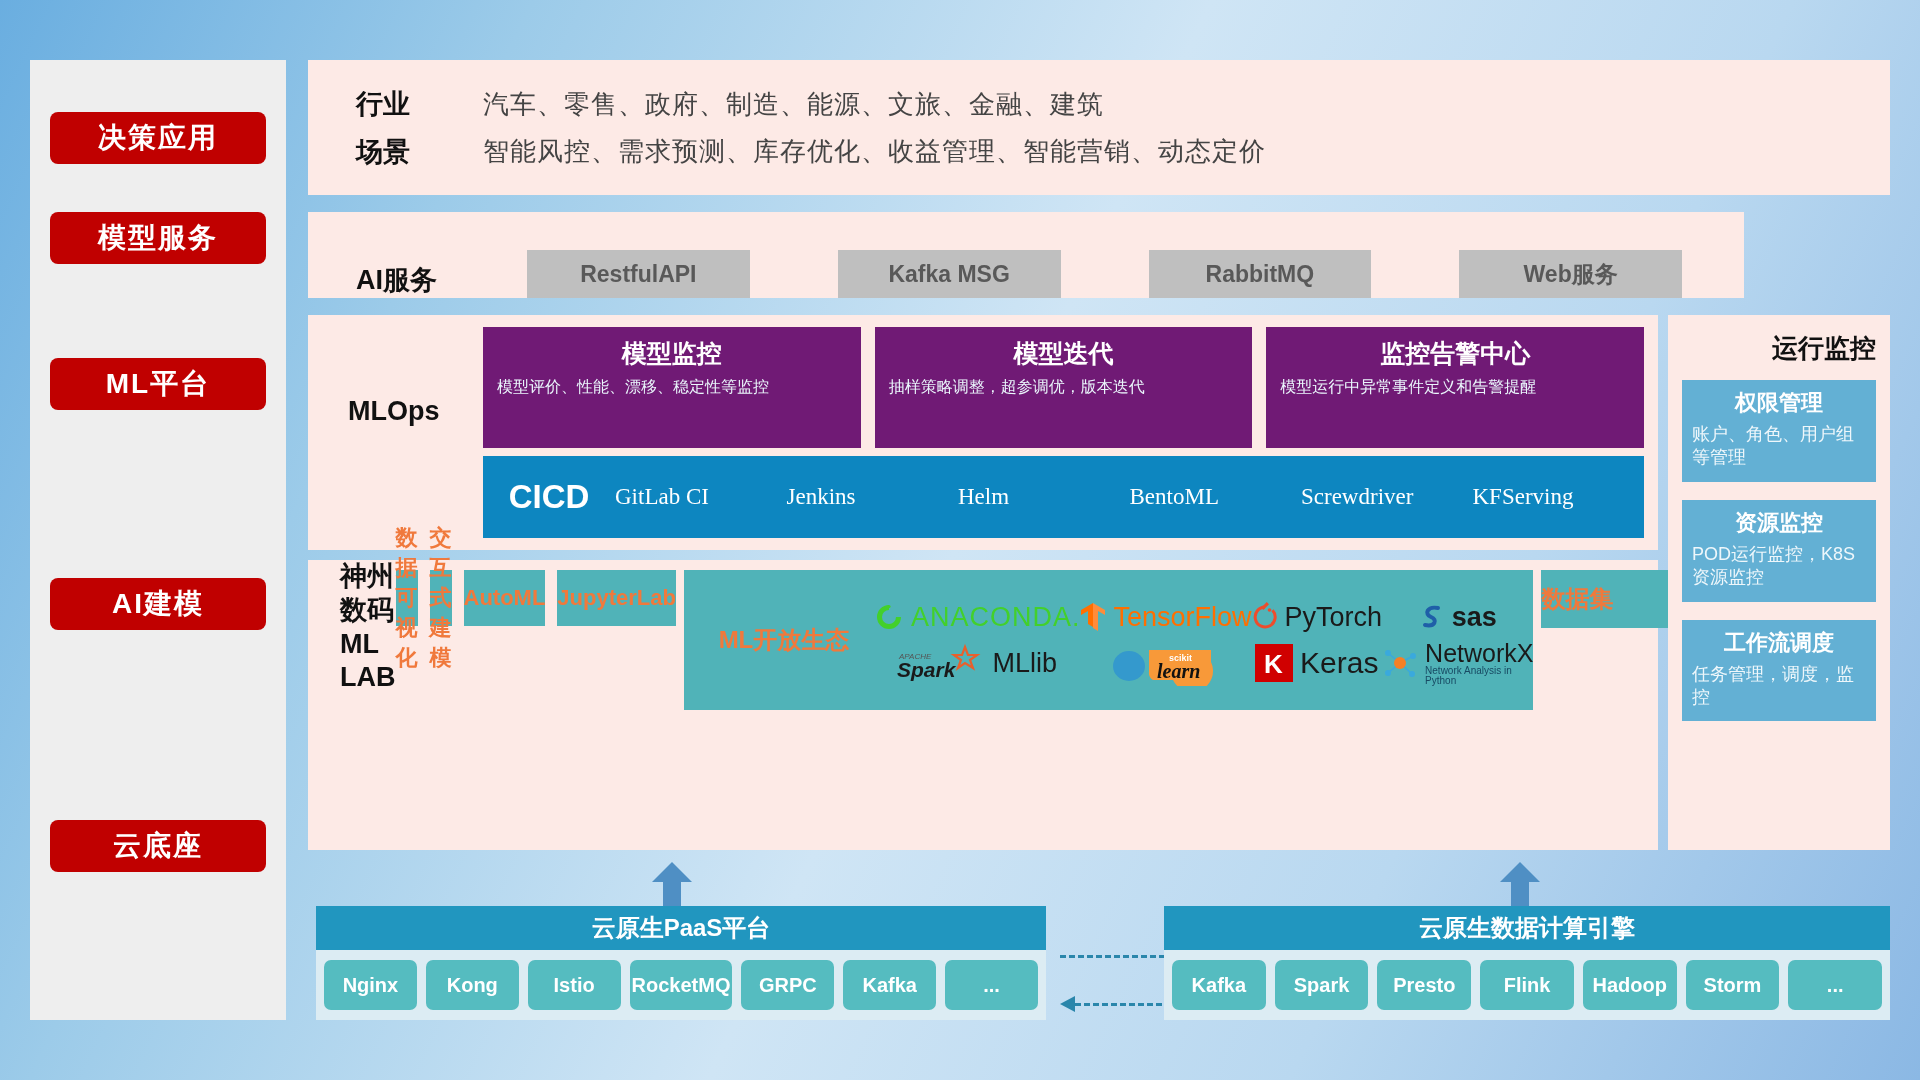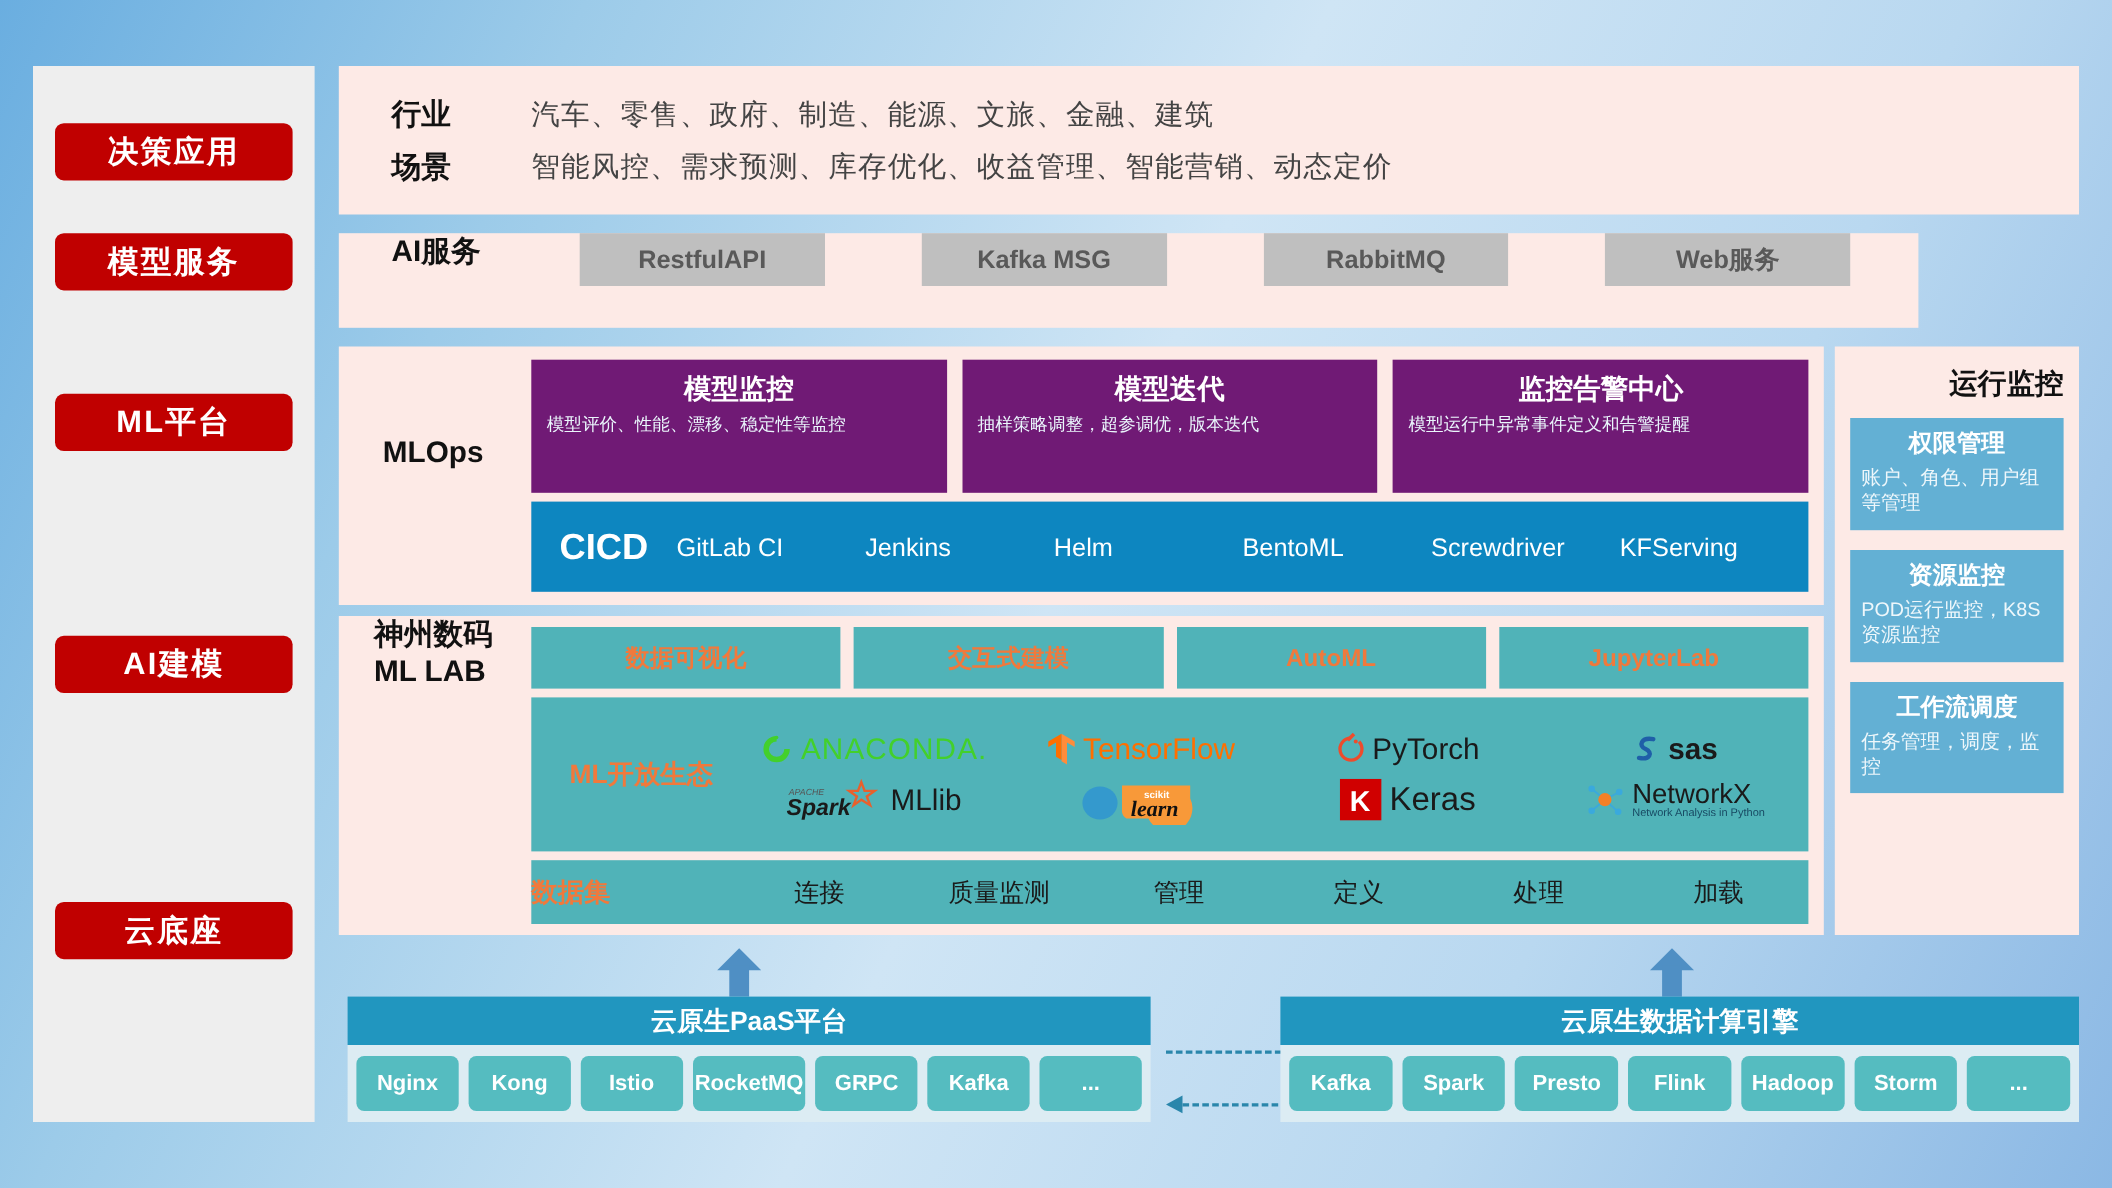--- a/index.html
+++ b/index.html
@@ -40,21 +40,21 @@
 
   
   #band-decision { top: 60px; width: 1582px; height: 135px; display: flex; align-items: center; }
   #band-decision .lbl-col { width: 175px; padding-left: 48px; }
   #band-decision .lbl-col div { font-size: 27px; font-weight: bold; color: #111; margin: 12px 0; }
   #band-decision .txt-col div {
     font-size: 26px; color: #444; margin: 12px 0; letter-spacing: 1px;
   }
 
   
-  #band-service { top: 212px; width: 1436px; height: 86px; display: flex; align-items: flex-start; }
+  #band-service { top: 212px; width: 1436px; height: 86px; display: flex; align-items: flex-end; }
   #band-service .row-label { width: 175px; padding-left: 48px; }
   .svc-grid { flex: 1; display: flex; gap: 0; padding-right: 18px; }
   .svc-chip {
     flex: 1; margin: 0 44px; height: 48px; background: #bfbfbf;
     display: flex; align-items: center; justify-content: center;
     color: #595959; font-size: 23px; font-weight: bold;
   }
 
   
   #band-mlops { top: 315px; width: 1350px; height: 235px; display: flex; }
@@ -64,30 +64,30 @@
   .mlops-card {
     flex: 1; background: #701a75; color: #fff; padding: 10px 14px;
   }
   .mlops-card .t { font-size: 25px; font-weight: bold; text-align: center; margin-bottom: 6px; }
   .mlops-card .d { font-size: 16px; line-height: 1.32; color: #eaf6fc; }
   .cicd-bar {
     background: #0d86c0; height: 84px; display: flex; align-items: center;
     color: #ffffff; overflow: hidden;
   }
   .cicd-title { width: 132px; text-align: center; font-size: 33px; font-weight: bold; }
-  .cicd-items { flex: 1; display: flex; }
+  .cicd-items { flex: 1; display: flex; font-family: Liberation Serif, serif; }
   .cicd-items span {
     flex: 1; font-size: 23px; line-height: 1.15; padding-right: 6px;
     display: block; text-align: left;
   }
 
   
   #band-model { top: 560px; width: 1350px; height: 290px; display: flex; }
   #band-model .row-label { width: 175px; padding-left: 32px; }
-  .model-right { flex: 1; padding: 10px 14px 10px 0; display: flex; flex-direction: column; gap: 8px; }
+  .model-right { flex: 1; padding: 10px 14px 10px 0; display: flex; gap: 8px; }
   .tool-tabs { display: flex; gap: 12px; height: 56px; }
   .tool-tab {
     flex: 1; background: #50b3b8; display: flex; align-items: center; justify-content: center;
     color: #f0793c; font-size: 22px; font-weight: bold;
   }
   .eco-box {
     background: #50b3b8; height: 140px; display: flex; align-items: center; padding-left: 10px;
   }
   .eco-label { width: 180px; color: #f0793c; font-size: 24px; font-weight: bold; text-align: center; }
   .eco-logos { flex: 1; display: grid; grid-template-columns: repeat(4, 1fr); grid-template-rows: 1fr 1fr; align-items: center; }

